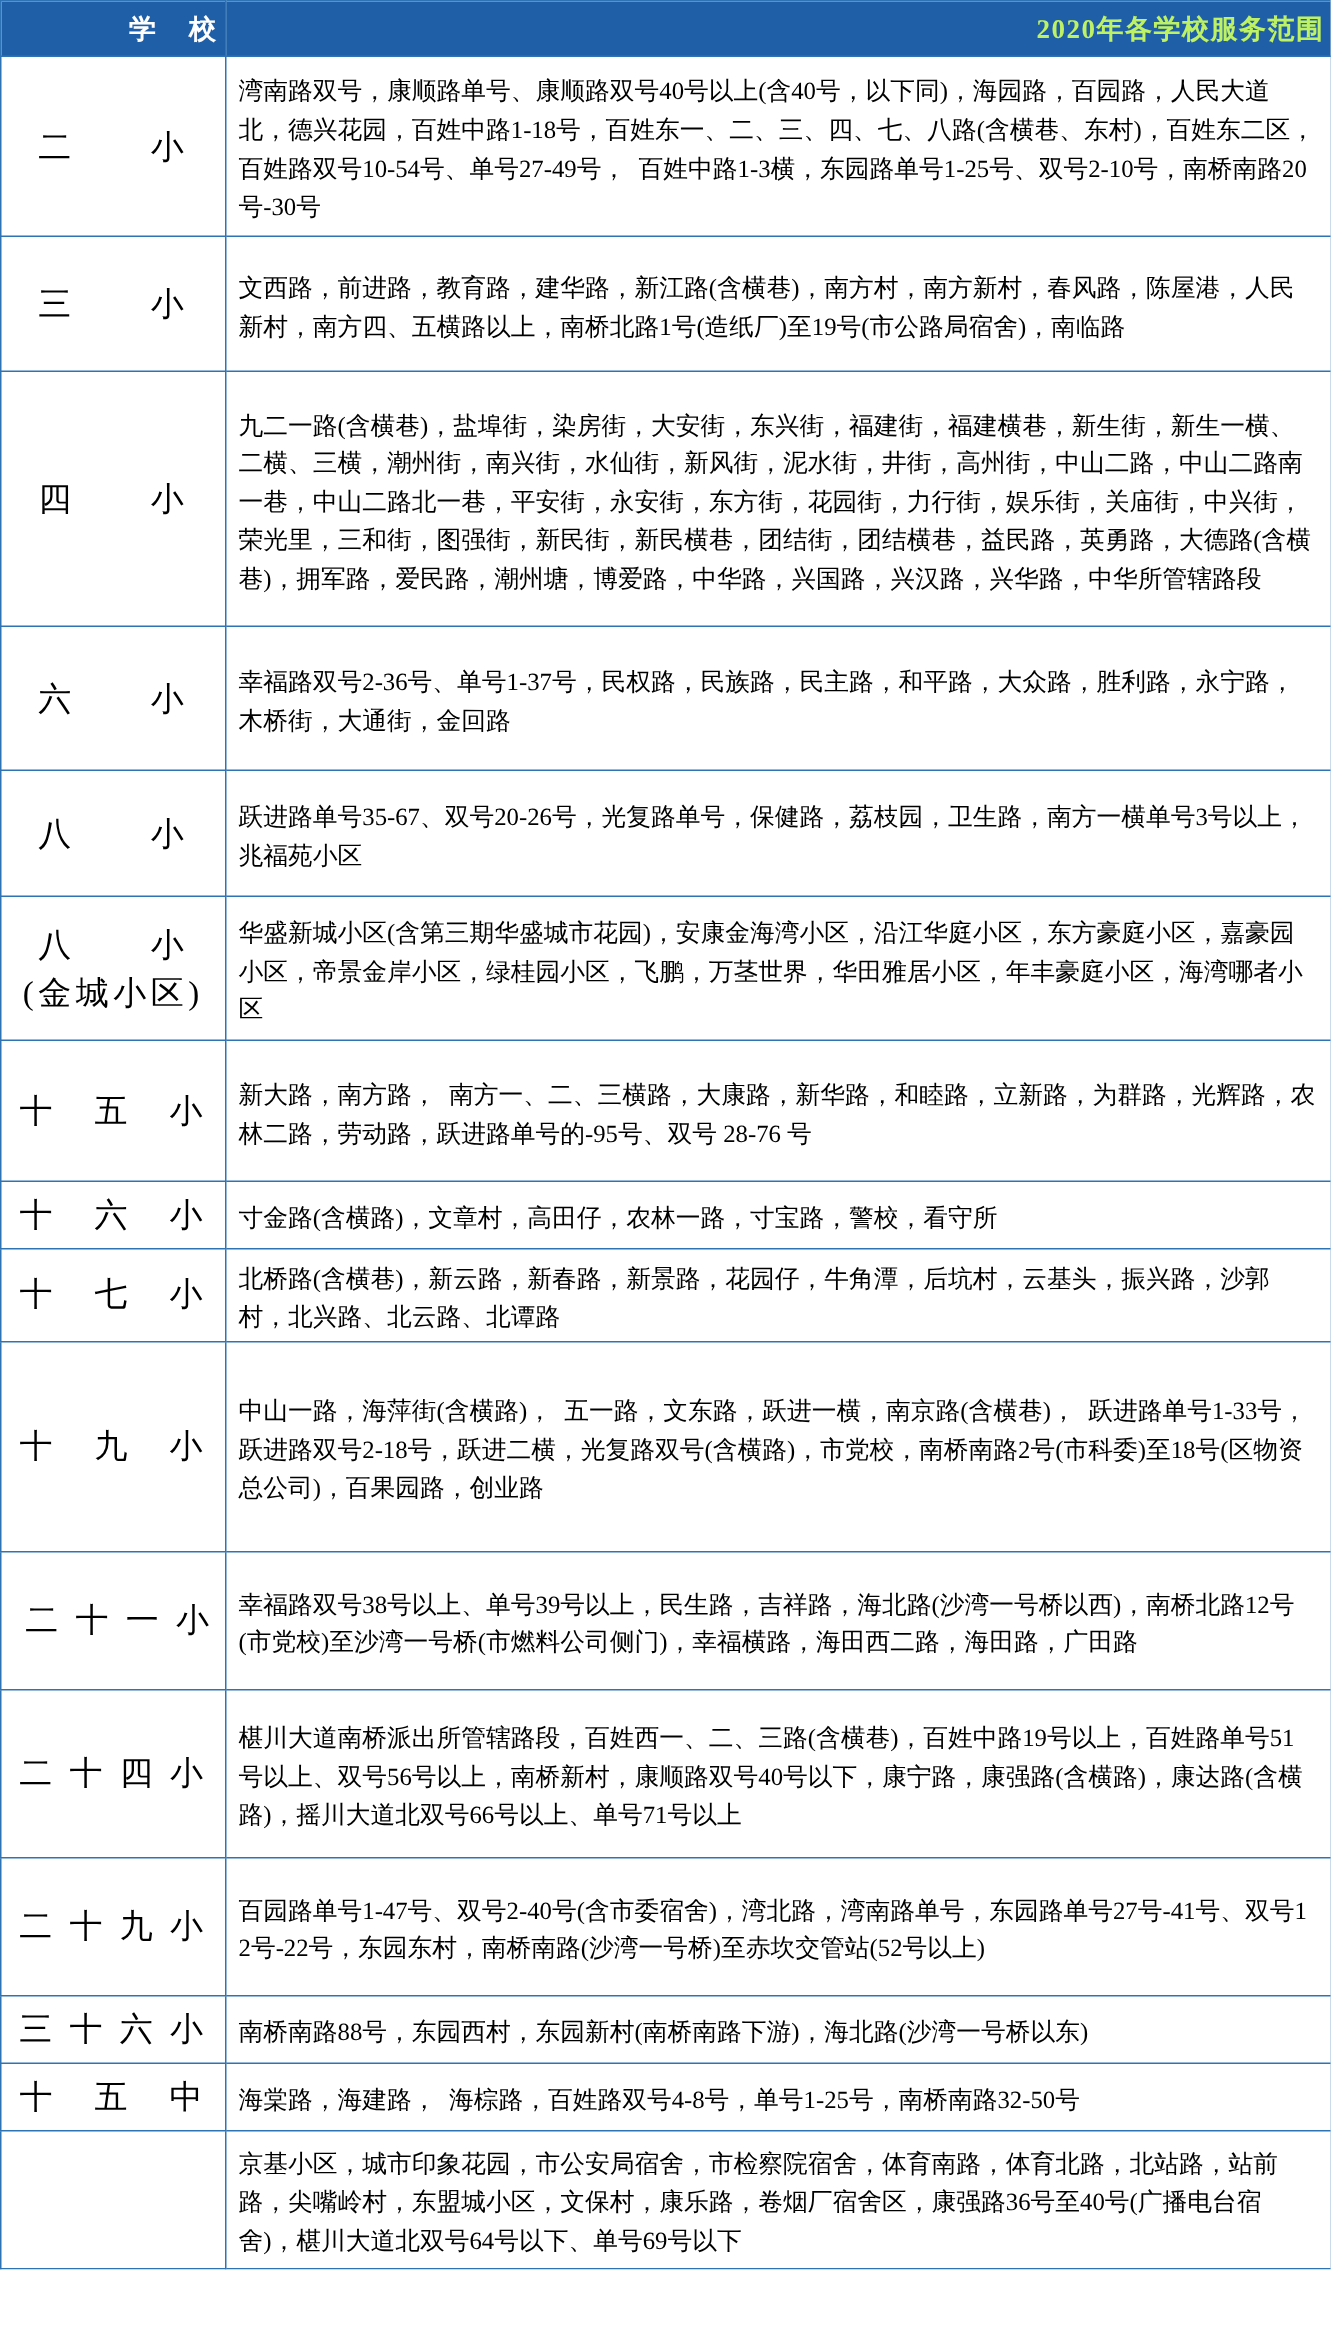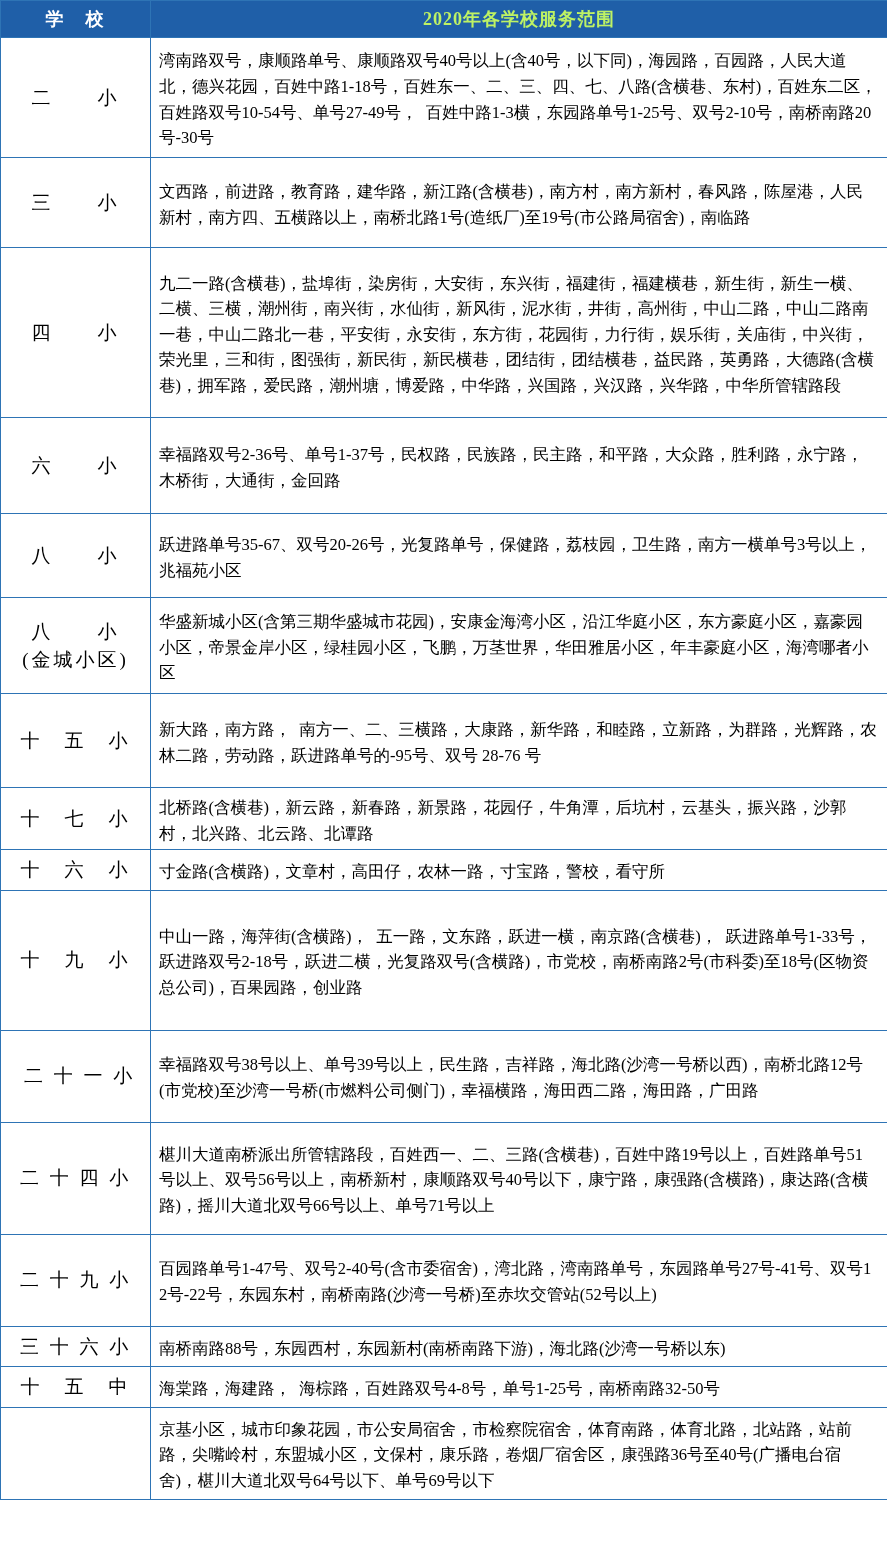--- a/index.html
+++ b/index.html
@@ -29,30 +29,30 @@
     border: 1px solid #2e74b5;
     vertical-align: middle;
     box-sizing: border-box;
   }
   thead th {
     background: #1f5fa8;
     color: #ffffff;
     font-weight: bold;
     font-size: 18px;
     padding: 6px 4px;
-    text-align: center;
+    text-align: right;
     letter-spacing: 2px;
   }
   thead th.range-head {
     color: #bef264;
     letter-spacing: 1px;
   }
   td.school {
     text-align: center;
-    font-size: 19px;
+    font-size: 22px;
     color: #000000;
     padding: 6px 4px;
     line-height: 1.45;
     letter-spacing: 3px;
   }
   td.range {
     text-align: left;
     font-size: 16.5px;
     color: #000000;
     padding: 6px 8px 2px 8px;
@@ -133,33 +133,33 @@
         </tr>
         <tr>
           <td class="school" style="height: 94px; margin-left: 19px;">
             <div class="school-inner">十　五　小</div>
           </td>
           <td class="range">
             <div class="range-inner">新大路，南方路，  南方一、二、三横路，大康路，新华路，和睦路，立新路，为群路，光辉路，农林二路，劳动路，跃进路单号的-95号、双号 28-76 号</div>
           </td>
         </tr>
         <tr>
+          <td class="school" style="height: 36px;">
+            <div class="school-inner">十　六　小</div>
+          </td>
+          <td class="range">
+            <div class="range-inner">寸金路(含横路)，文章村，高田仔，农林一路，寸宝路，警校，看守所</div>
+          </td>
+        </tr>
+        <tr>
           <td class="school" style="height: 62px;">
             <div class="school-inner">十　七　小</div>
           </td>
           <td class="range">
             <div class="range-inner">北桥路(含横巷)，新云路，新春路，新景路，花园仔，牛角潭，后坑村，云基头，振兴路，沙郭村，北兴路、北云路、北谭路</div>
-          </td>
-        </tr>
-        <tr>
-          <td class="school" style="height: 36px;">
-            <div class="school-inner">十　六　小</div>
-          </td>
-          <td class="range">
-            <div class="range-inner">寸金路(含横路)，文章村，高田仔，农林一路，寸宝路，警校，看守所</div>
           </td>
         </tr>
         <tr>
           <td class="school" style="height: 140px;">
             <div class="school-inner">十　九　小</div>
           </td>
           <td class="range">
             <div class="range-inner">中山一路，海萍街(含横路)，  五一路，文东路，跃进一横，南京路(含横巷)，  跃进路单号1-33号，跃进路双号2-18号，跃进二横，光复路双号(含横路)，市党校，南桥南路2号(市科委)至18号(区物资总公司)，百果园路，创业路</div>
           </td>
         </tr>

